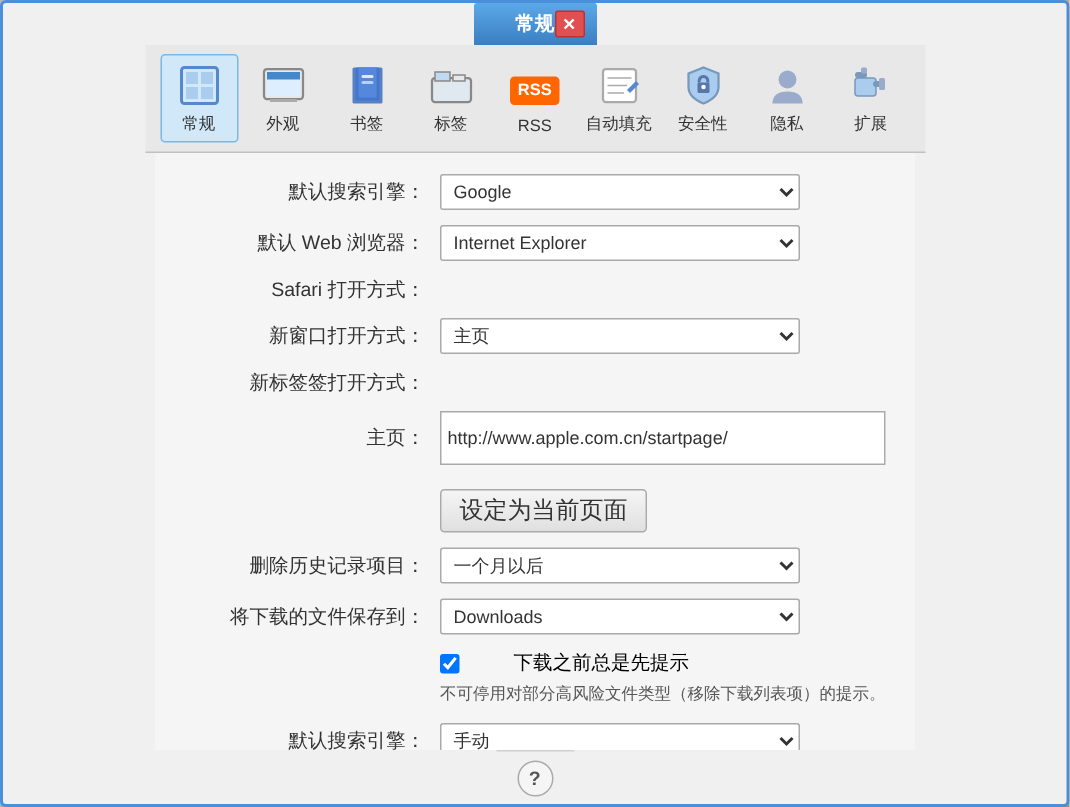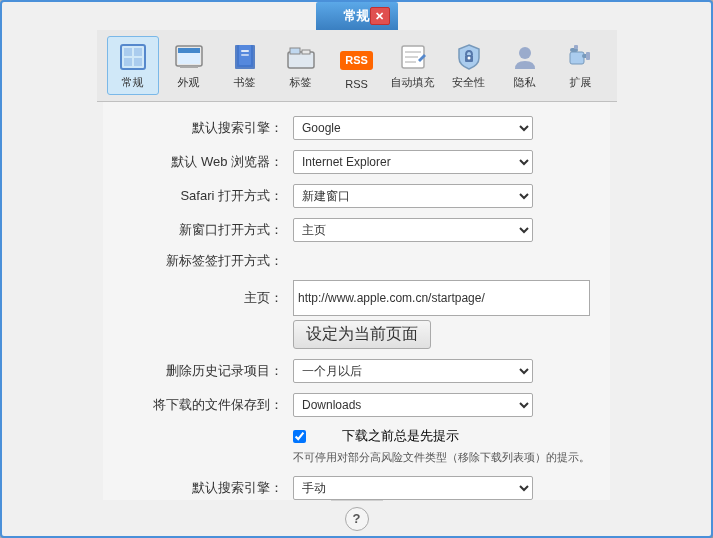--- a/index.html
+++ b/index.html
@@ -118,21 +118,21 @@
       border-radius: 2px;
       background: white;
       font-size: 12px;
       padding: 2px 4px;
       cursor: pointer;
       color: #333;
     }
     .homepage-row {
       display: flex;
       align-items: center;
-      margin-bottom: 4px;
+      margin-bottom: 16px;
     }
     .homepage-input {
       flex: 1;
       max-width: 300px;
       height: 36px;
       border: 1px solid #aaa;
       font-size: 12px;
       padding: 2px 4px;
       color: #333;
     }
@@ -326,25 +326,20 @@
       <span class="form-label">默认 Web 浏览器：</span>
       <div class="form-control">
         <select>
           <option>Internet Explorer</option>
         </select>
       </div>
     </div>
 
     <div class="form-row">
       <span class="form-label">Safari 打开方式：</span>
-      <div class="form-control">
-        <select>
-          <option>新建窗口</option>
-        </select>
-      </div>
     </div>
 
     <div class="form-row">
       <span class="form-label">新窗口打开方式：</span>
       <div class="form-control">
         <select>
           <option>主页</option>
         </select>
       </div>
     </div>

